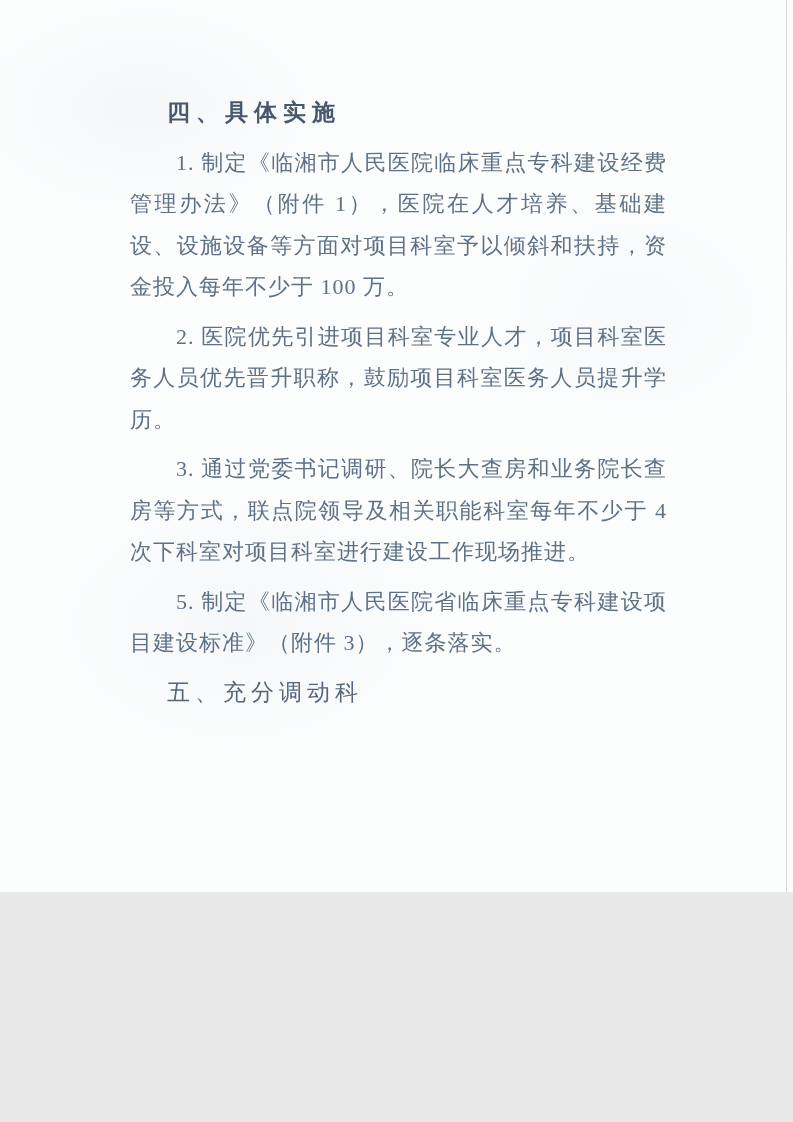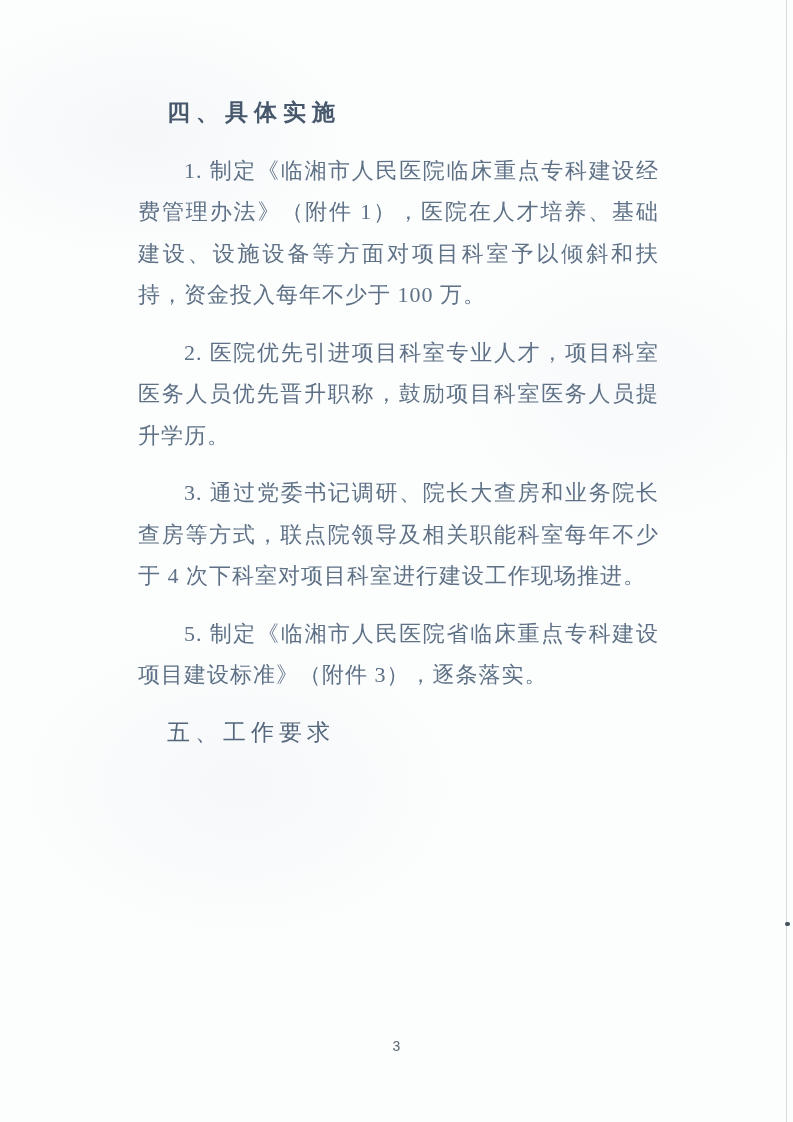--- a/index.html
+++ b/index.html
@@ -3,21 +3,21 @@
 <meta charset="utf-8">
 <style>
   html, body {
     margin: 0;
     padding: 0;
     background: #e8e8e8;
   }
   .page {
     position: relative;
     width: 793px;
-    height: 1122px;
+    height: 892px;
     margin: 0 auto;
     background: #fcfdfd;
     overflow: hidden;
     font-family: "Liberation Serif", "DejaVu Serif", serif;
   }
   
   .page::before {
     content: "";
     position: absolute;
     inset: 0;
@@ -70,21 +70,21 @@
     margin: 0;
     font-weight: normal;
     font-size: 23px;
     line-height: 41.5px;
     color: #54677c;
     letter-spacing: 5px;
     text-indent: 45px;
     text-align: left;
   }
   .para {
-    margin: 16px;
+    margin: 8px;
     text-indent: 46px;
   }
   .page-number {
     position: absolute;
     left: 0;
     top: 1038px;
     width: 100%;
     text-align: center;
     font-family: "Liberation Sans", "DejaVu Sans", sans-serif;
     font-size: 14px;
@@ -102,21 +102,21 @@
 
     <p class="para">1. 制定《临湘市人民医院临床重点专科建设经费管理办法》（附件 1），医院在人才培养、基础建设、设施设备等方面对项目科室予以倾斜和扶持，资金投入每年不少于 100 万。</p>
 
     <p class="para">2. 医院优先引进项目科室专业人才，项目科室医务人员优先晋升职称，鼓励项目科室医务人员提升学历。</p>
 
     <p class="para">3. 通过党委书记调研、院长大查房和业务院长查房等方式，联点院领导及相关职能科室每年不少于 4 次下科室对项目科室进行建设工作现场推进。</p>
 
 
     <p class="para">5. 制定《临湘市人民医院省临床重点专科建设项目建设标准》（附件 3），逐条落实。</p>
 
-    <h2 class="h2">五、工作要求</h2>
+    <h2 class="h2">五、充分调动科</h2>
 
 
   </div>
 
   <div class="page-number">3</div>
 
   <div class="scan-edge-line"></div>
   <div class="scan-speck"></div>
 
 </div>

